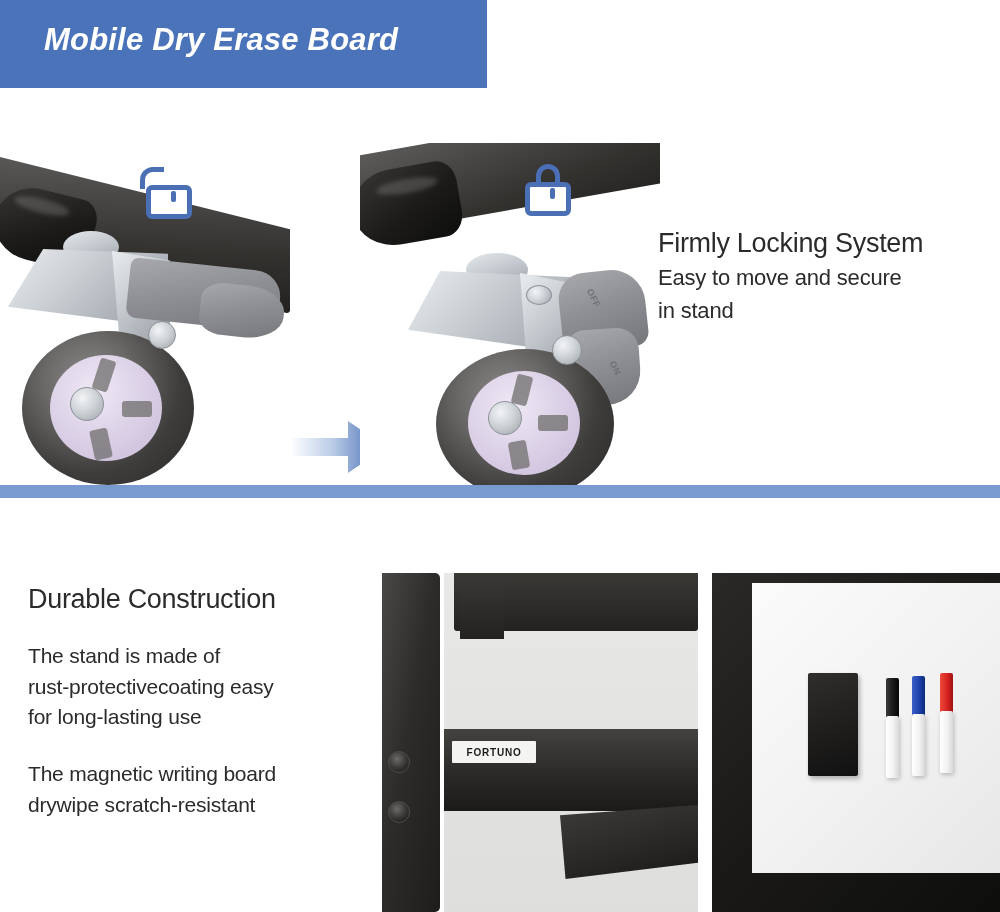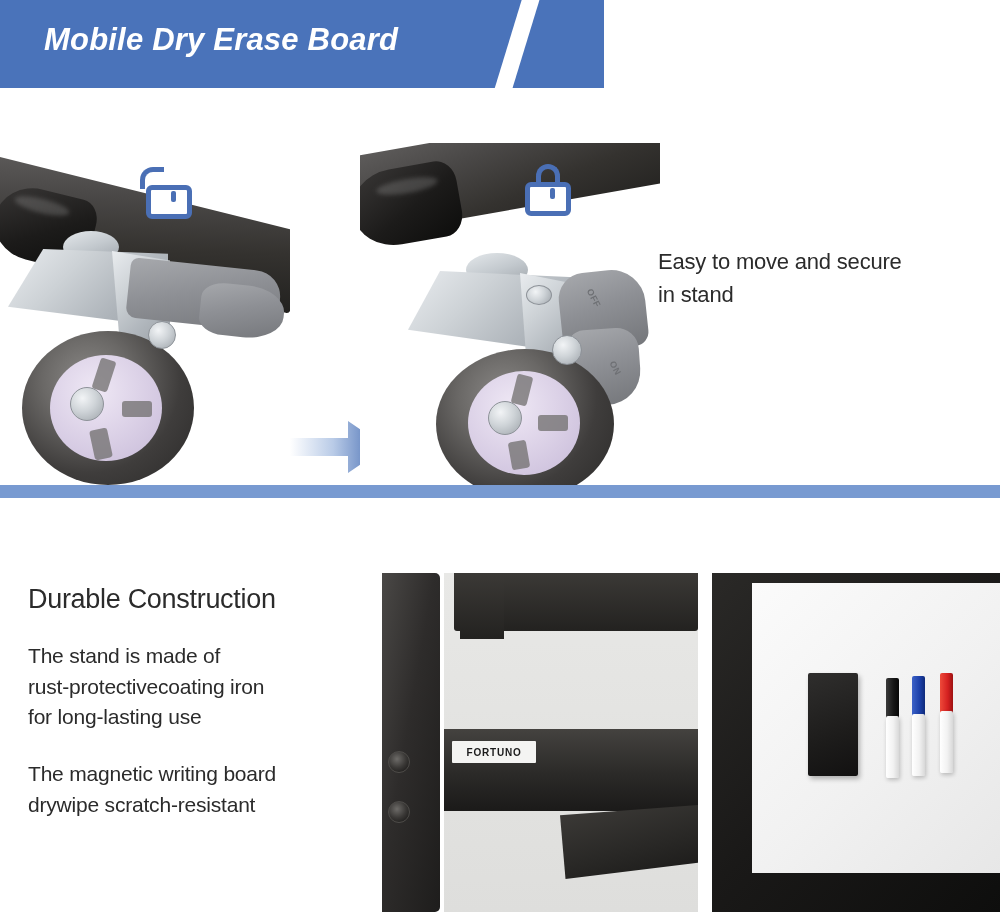--- a/index.html
+++ b/index.html
@@ -10,21 +10,21 @@
     background: #ffffff;
     font-family: "Liberation Sans", sans-serif;
     overflow: hidden;
     position: relative;
   }
 
   
   .banner {
     position: absolute;
     left: 0; top: 0;
-    width: 604px; height: 88px;
+    width: 487px; height: 88px;
     background: #4a73ba;
     overflow: hidden;
   }
   .banner-title {
     position: absolute;
     left: 44px; top: 22px;
     font-size: 31px;
     font-weight: bold;
     font-style: italic;
     color: #ffffff;
@@ -162,21 +162,21 @@
     left: 658px; top: 140px;
     width: 336px;
   }
   .headline {
     font-size: 27px;
     color: #2b2b2b;
     letter-spacing: -0.3px;
     white-space: nowrap;
   }
   .subcopy {
-    margin-top: 18px;
+    margin-top: 3px;
     font-size: 22px;
     line-height: 1.48;
     color: #2b2b2b;
     letter-spacing: -0.2px;
   }
 
   
   .divider {
     position: absolute;
     left: 0; top: 485px;
@@ -354,36 +354,37 @@
 
     <div class="padlock" style="left:165px; top:15px; width:46px; height:58px;">
       <div class="shackle-closed"></div>
       <div class="body">
         <div class="keyhole"></div>
       </div>
     </div>
   </div>
 
   <div class="copy-right">
+    <div class="headline">Firmly Locking System</div>
     <div class="subcopy">
       <div>Easy to move and secure</div>
       <div>in stand</div>
     </div>
   </div>
 </div>
 
 <div class="divider"></div>
 
 <div class="bottom-section">
 
   <div class="copy-left">
     <div class="headline">Durable Construction</div>
     <div class="para">
       <div>The stand is made of</div>
-      <div>rust-protectivecoating iron</div>
+      <div>rust-protectivecoating easy</div>
       <div>for long-lasting use</div>
     </div>
     <div class="para">
       <div>The magnetic writing board</div>
       <div>drywipe scratch-resistant</div>
     </div>
   </div>
 
   <div class="photo" style="left:382px; top:75px; width:376px; height:339px;">
     <div class="stand-panel" style="left:62px; top:0; width:254px; height:339px;"></div>

